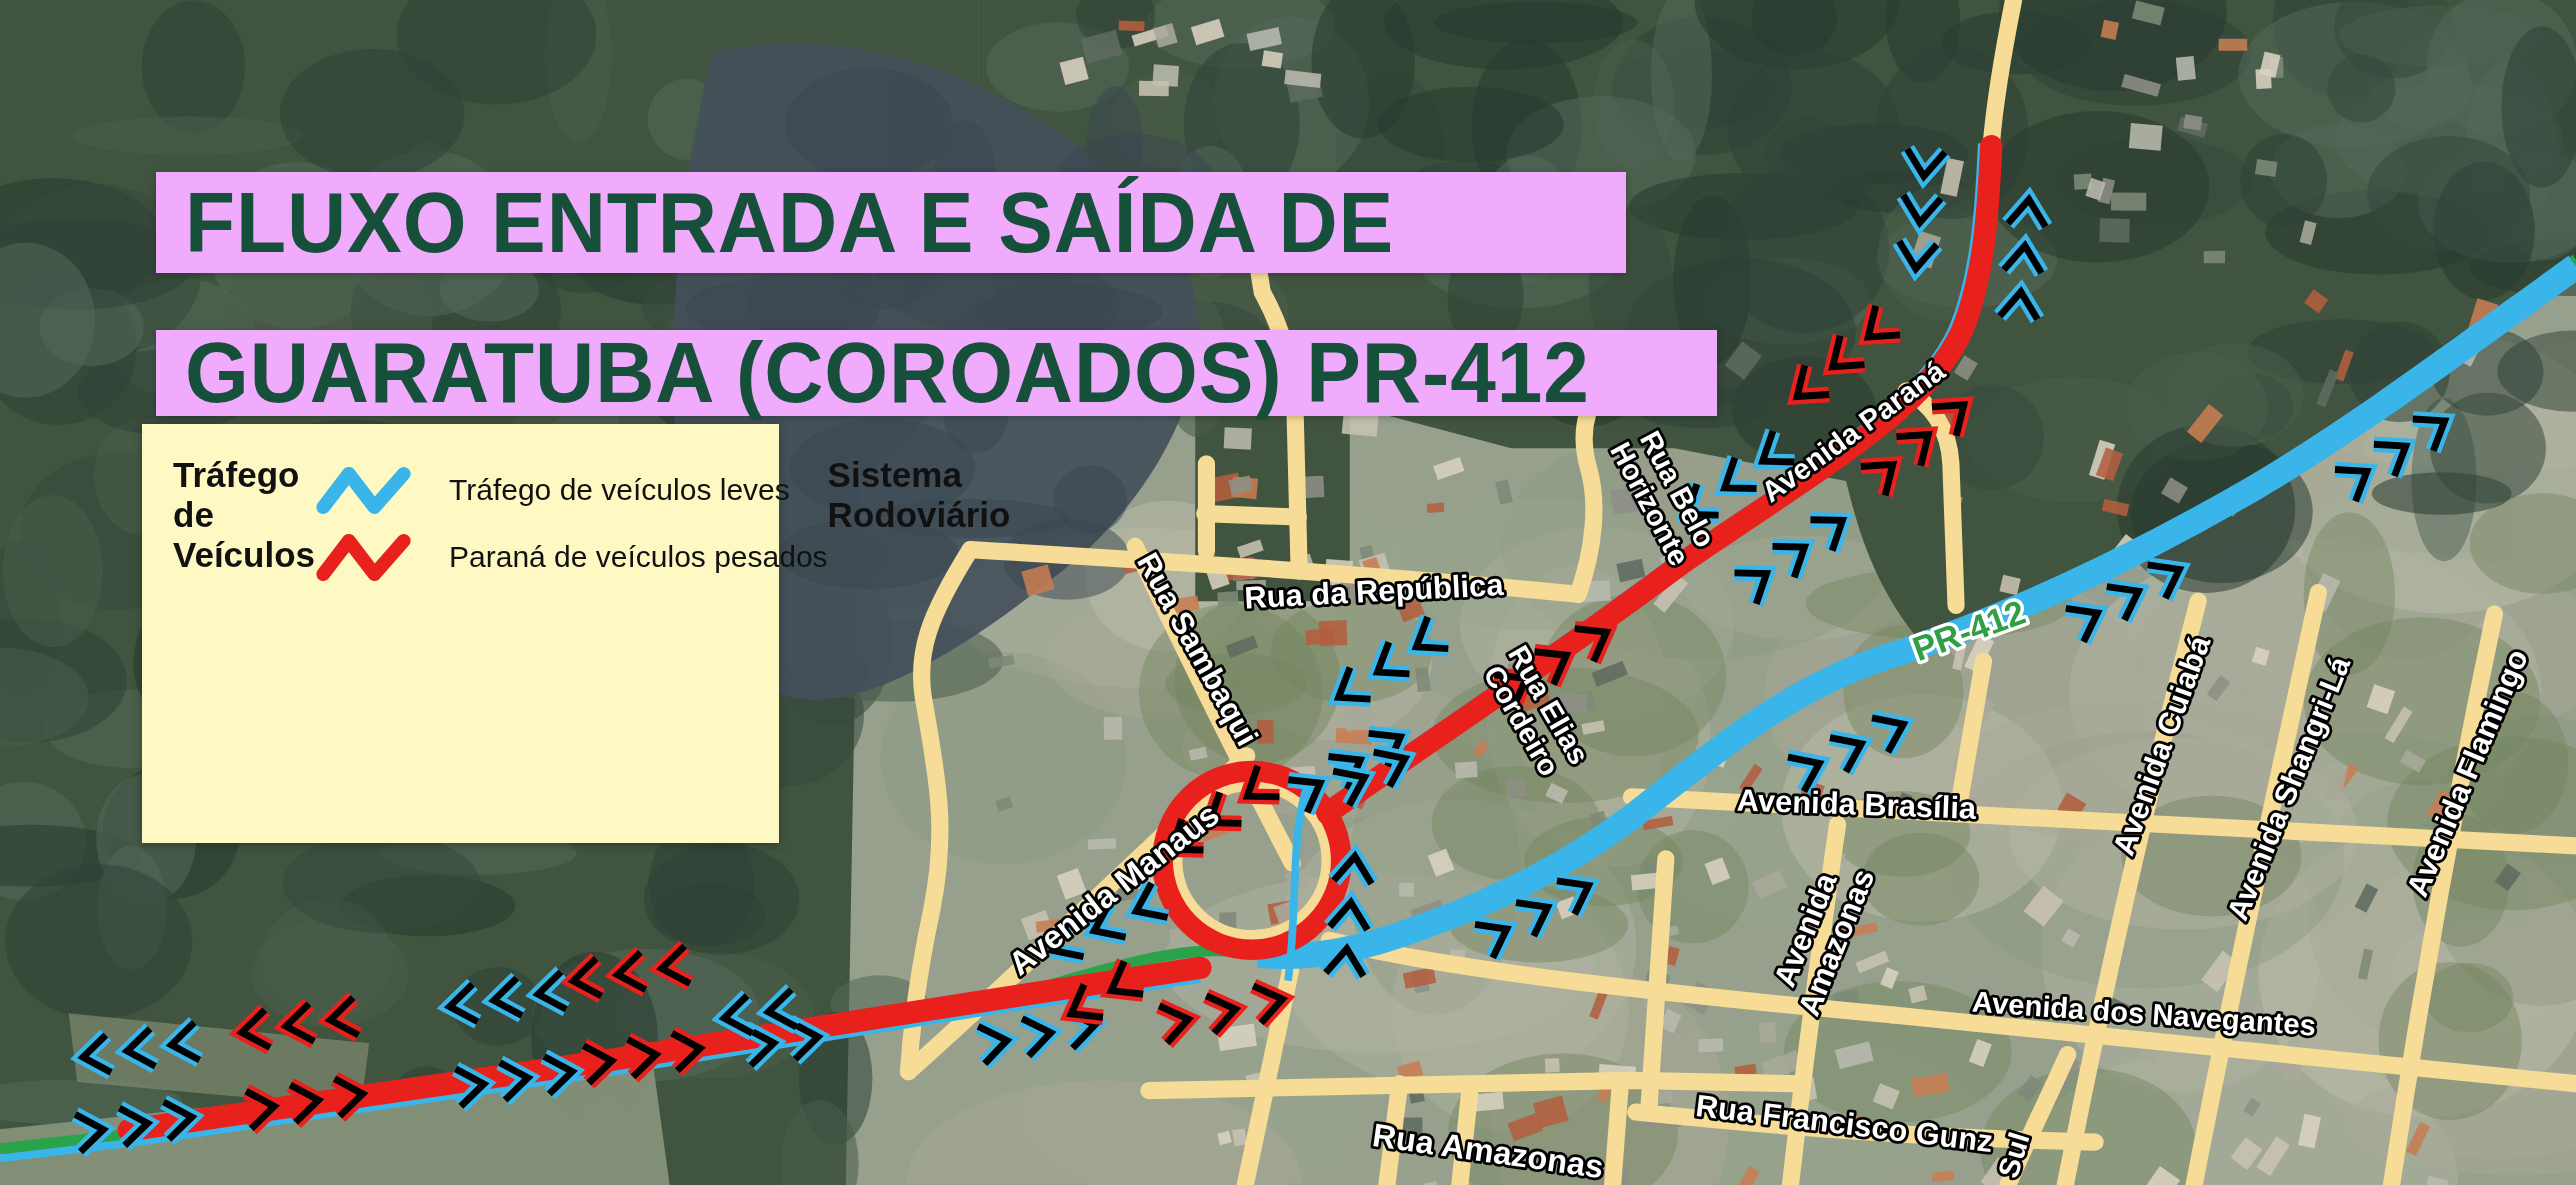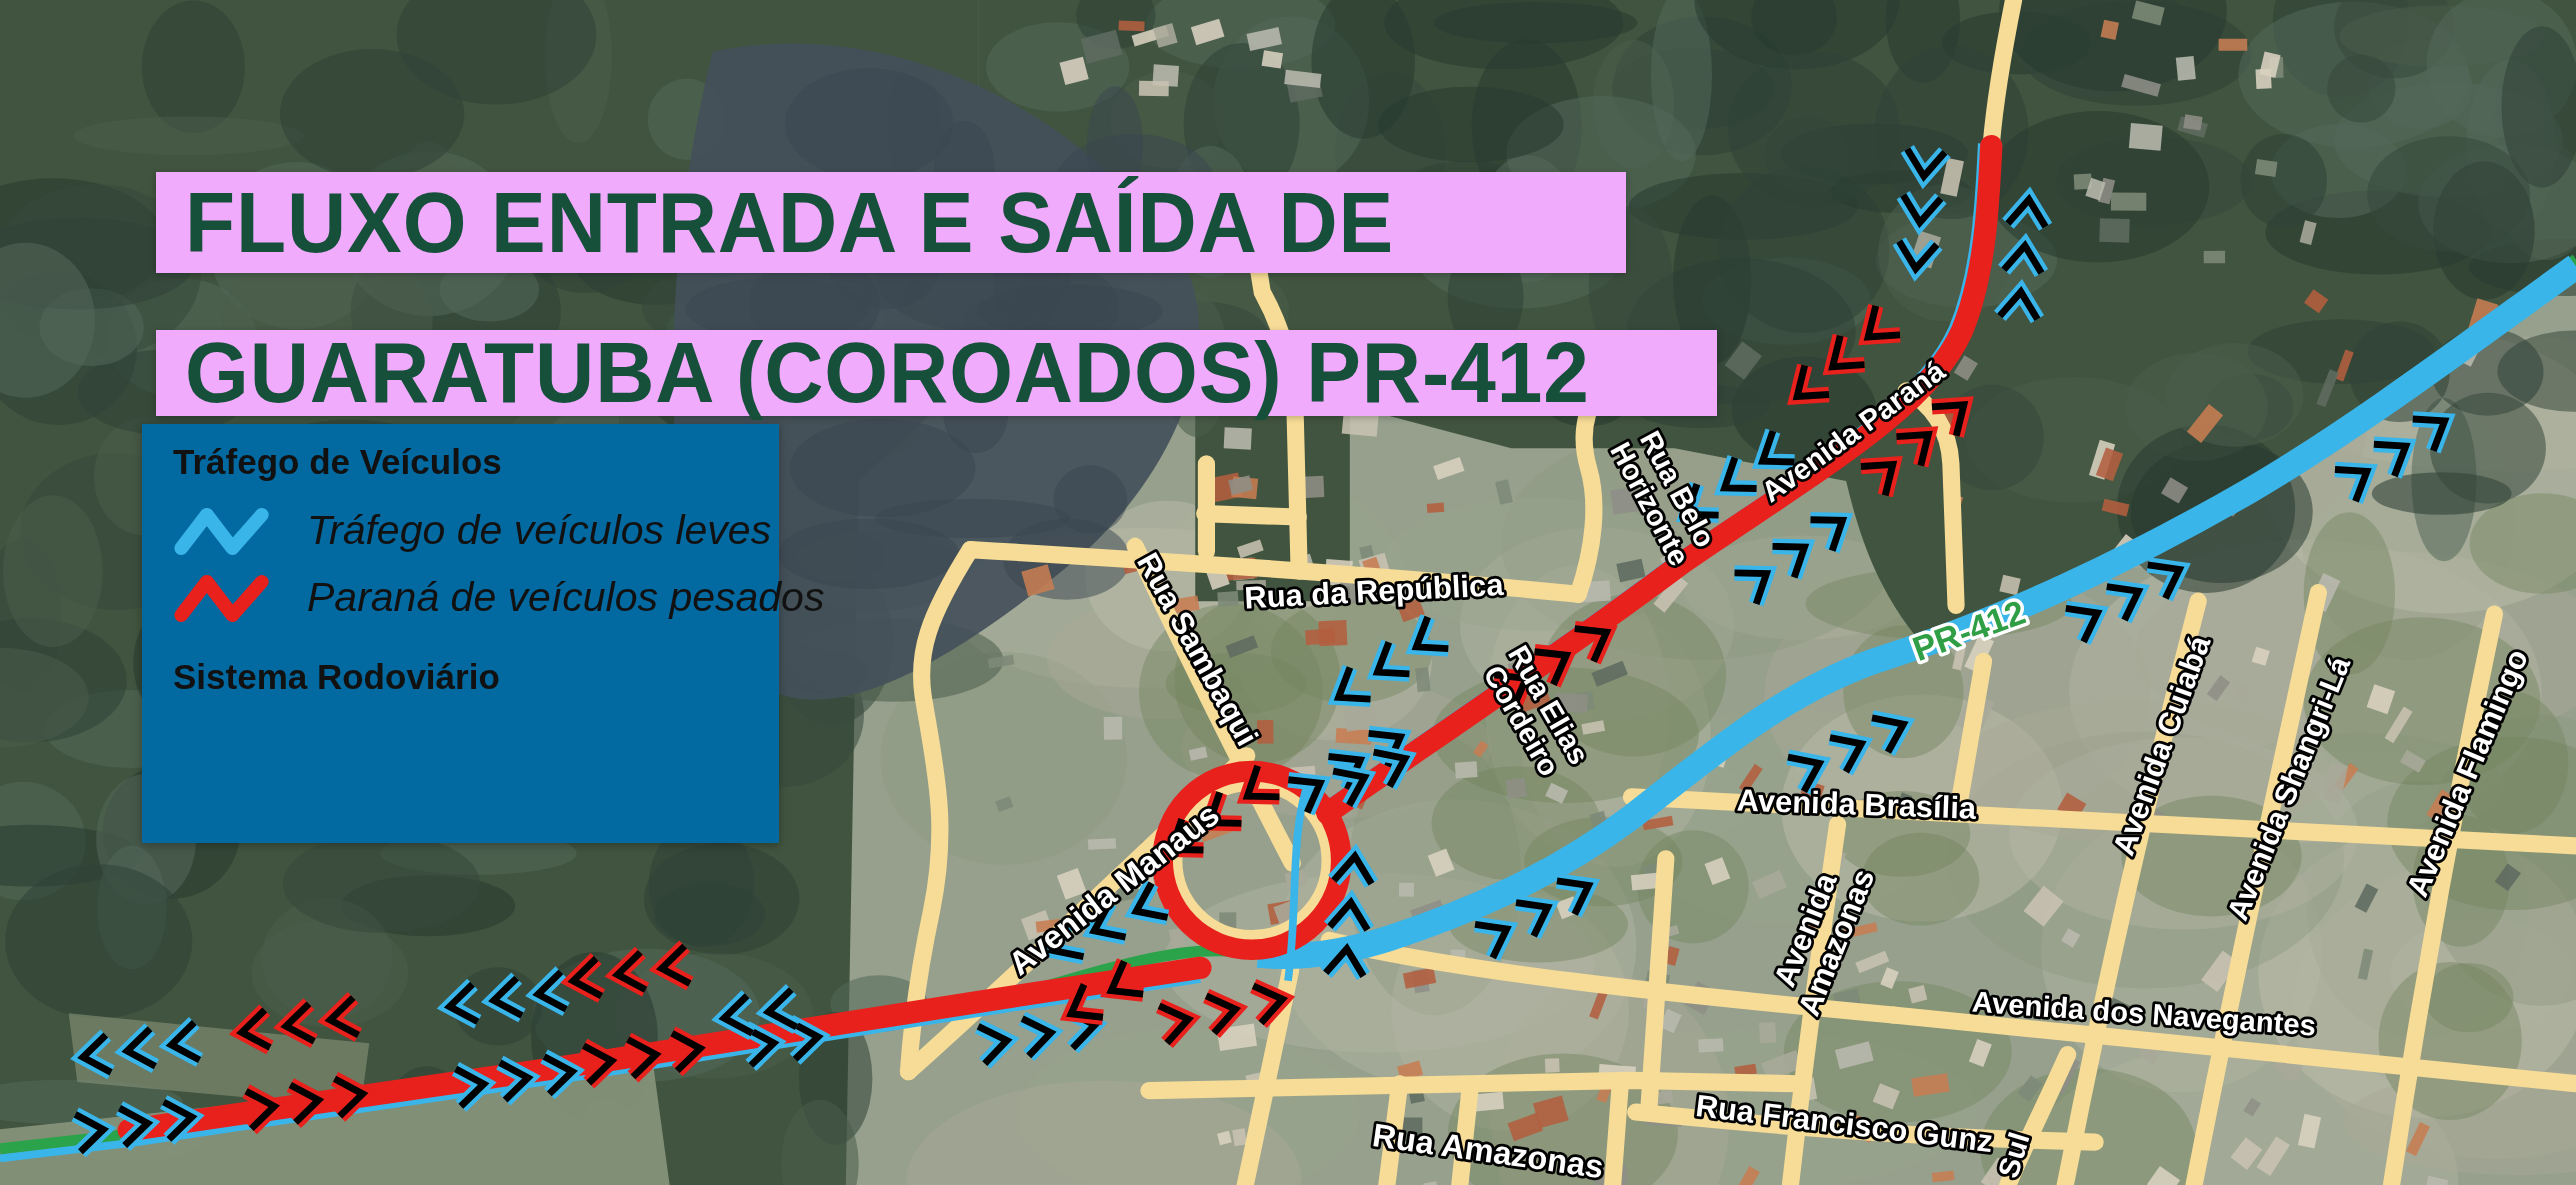--- a/index.html
+++ b/index.html
@@ -16,27 +16,27 @@
   #title-strip-1{top:172px;width:1470px;height:101px;}
   #title-strip-2{top:306px;width:1561px;height:86px;margin-top:24px;}
   .title-text{
     color:#17503a;font-weight:bold;font-size:82px;letter-spacing:0.9px;
     padding-left:29px;white-space:nowrap;line-height:1;
     transform:scaleY(1.04);
   }
   
   #legend{
     position:absolute;left:142px;top:424px;width:637px;height:419px;
-    background:#0369a1;box-shadow:0 1.7px 8.6px rgba(0,0,0,.3);
-    box-sizing:border-box;padding:13px 31px;display:flex;flex-direction:column;
+    background:#fef9c3;box-shadow:0 1.7px 8.6px rgba(0,0,0,.3);
+    box-sizing:border-box;padding:26px 31px;display:flex;flex-direction:row;
   }
   .legend-header{font-size:35px;font-weight:bold;color:#111;margin:5.2px 0 8.6px 0;}
   .legend-row{display:flex;align-items:center;margin:12px 0;}
   .legend-icon{width:103px;min-width:103px;height:55px;margin-right:31px;display:flex;align-items:center;}
-  .legend-label{font-size:41px;color:#111;white-space:nowrap;font-style:italic;}
+  .legend-label{font-size:30px;color:#111;white-space:nowrap;}
   .legend-bar{width:101px;height:14.6px;border-radius:7.7px;}
   .gap{height:15.5px;}
 </style>
 </head>
 <body>
 
 <svg id="map-svg" viewBox="0 0 3000 1381">
   <g id="bg-layer">
       <rect x="0" y="0" width="3000" height="1381" fill="#96a08d"></rect>
       <ellipse cx="2684.8189847543836" cy="804.9983006715775" rx="275.04003890790045" ry="176.74642704427242" fill="#bfbead" opacity="0.45"></ellipse>

